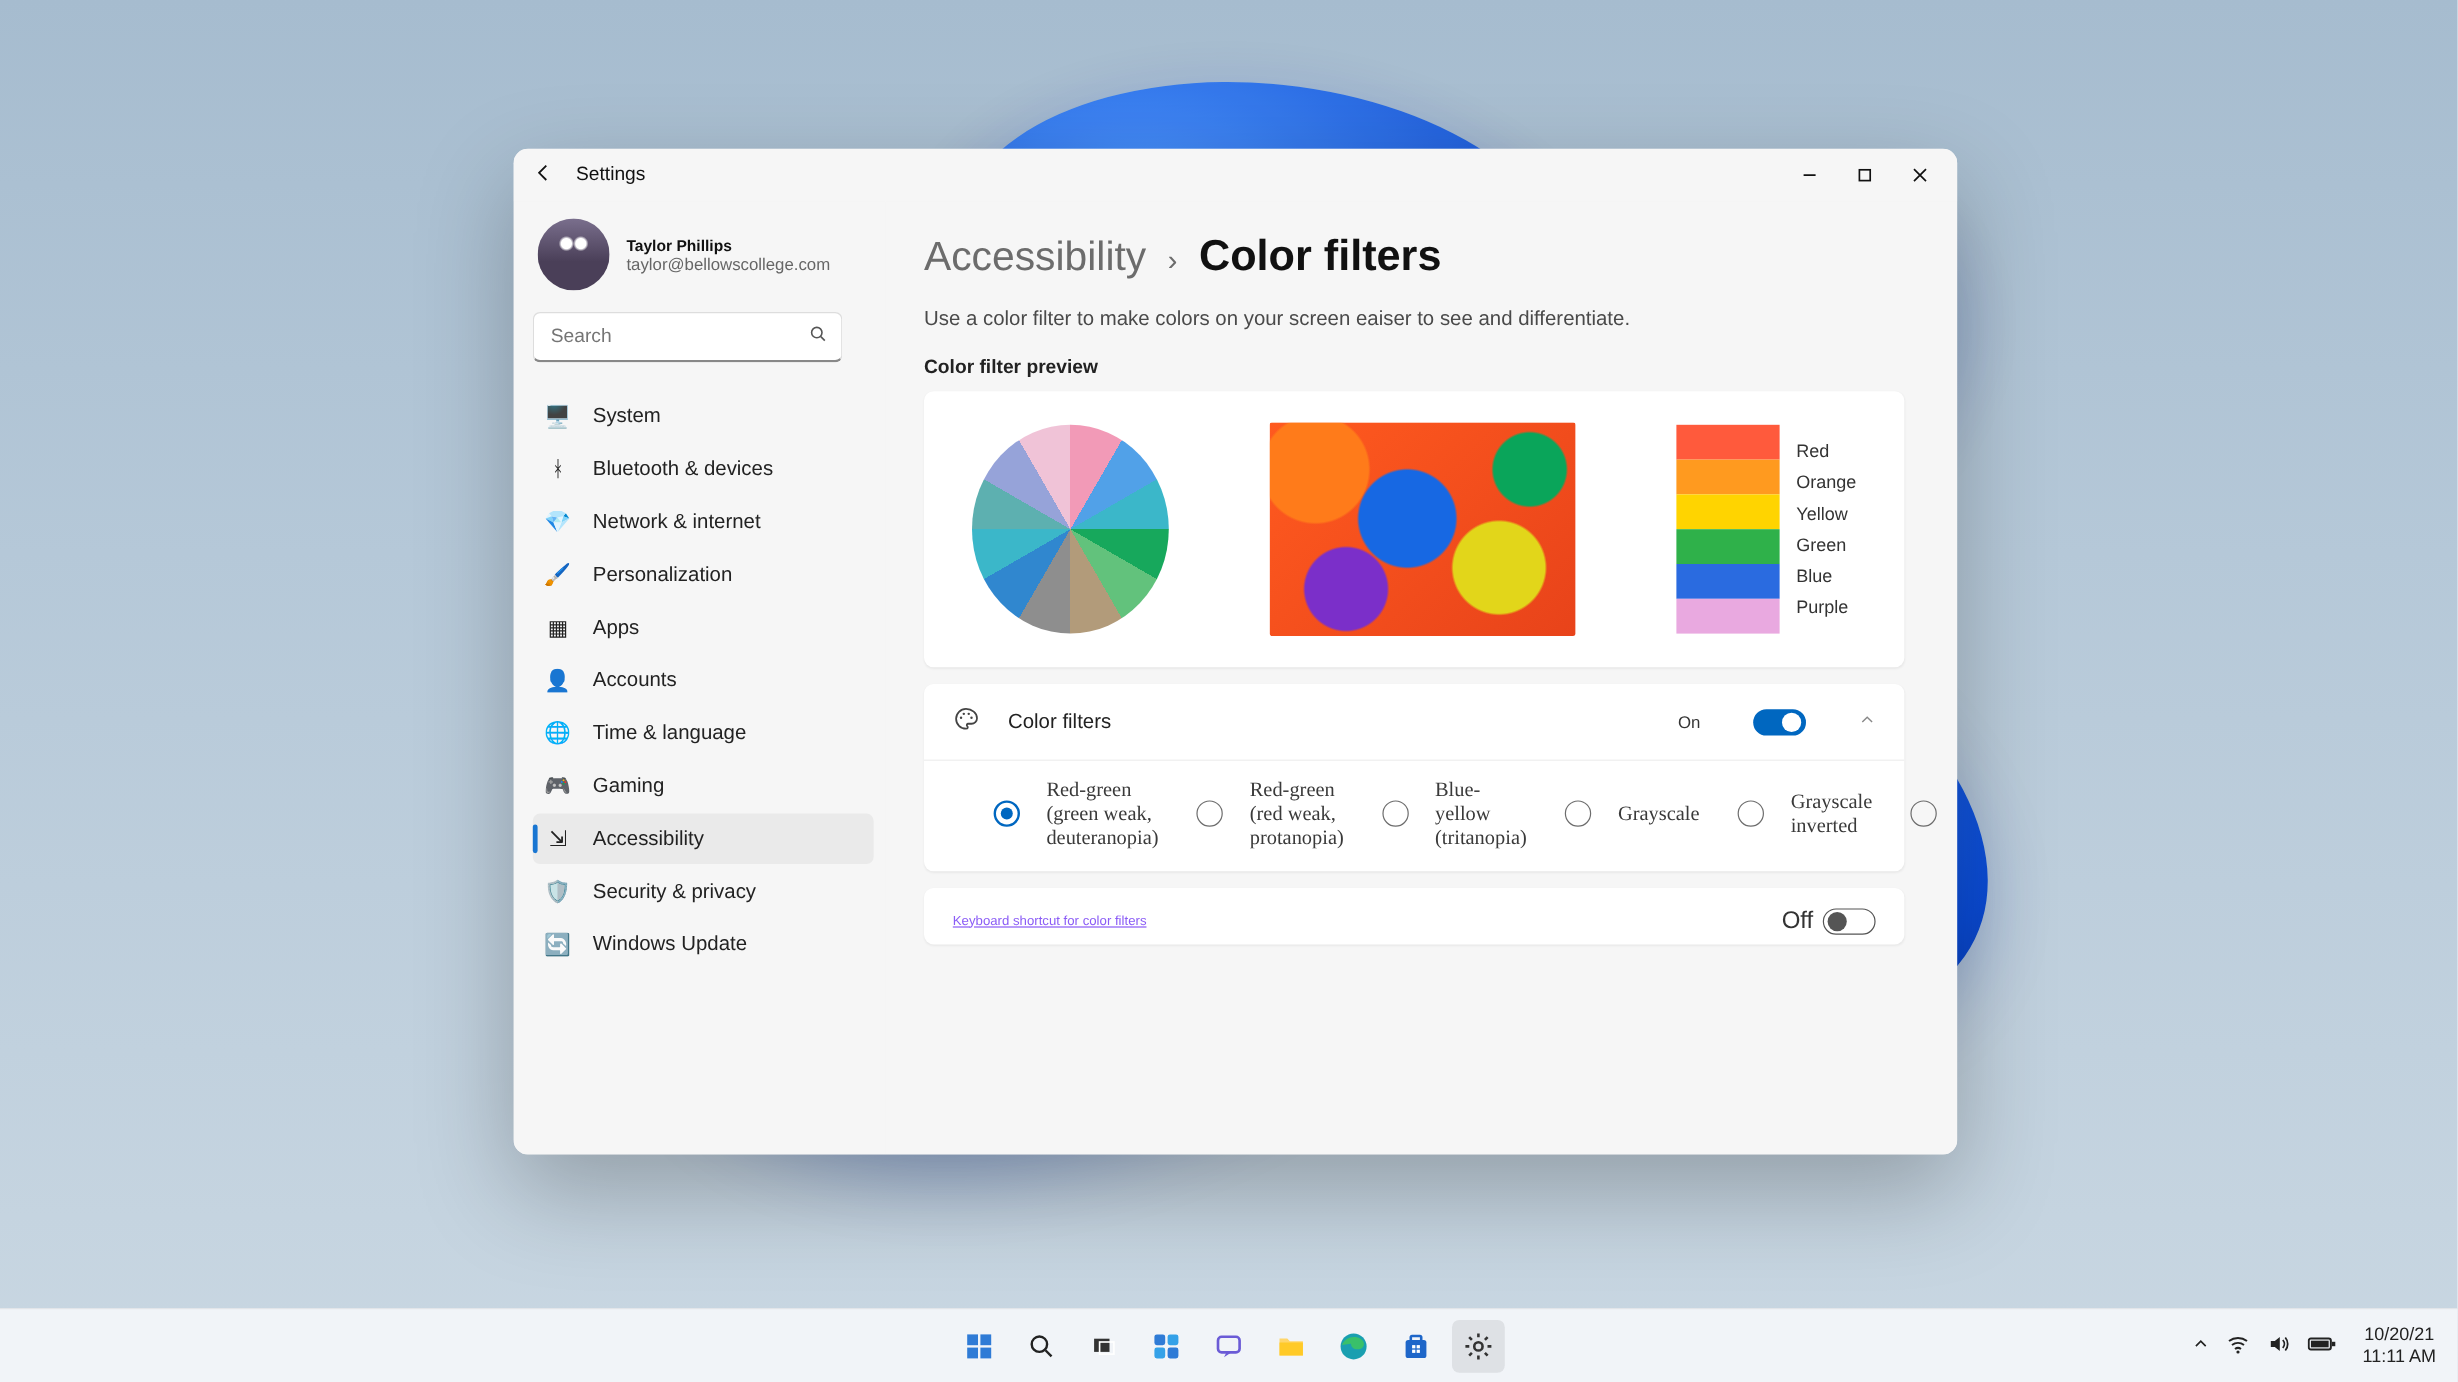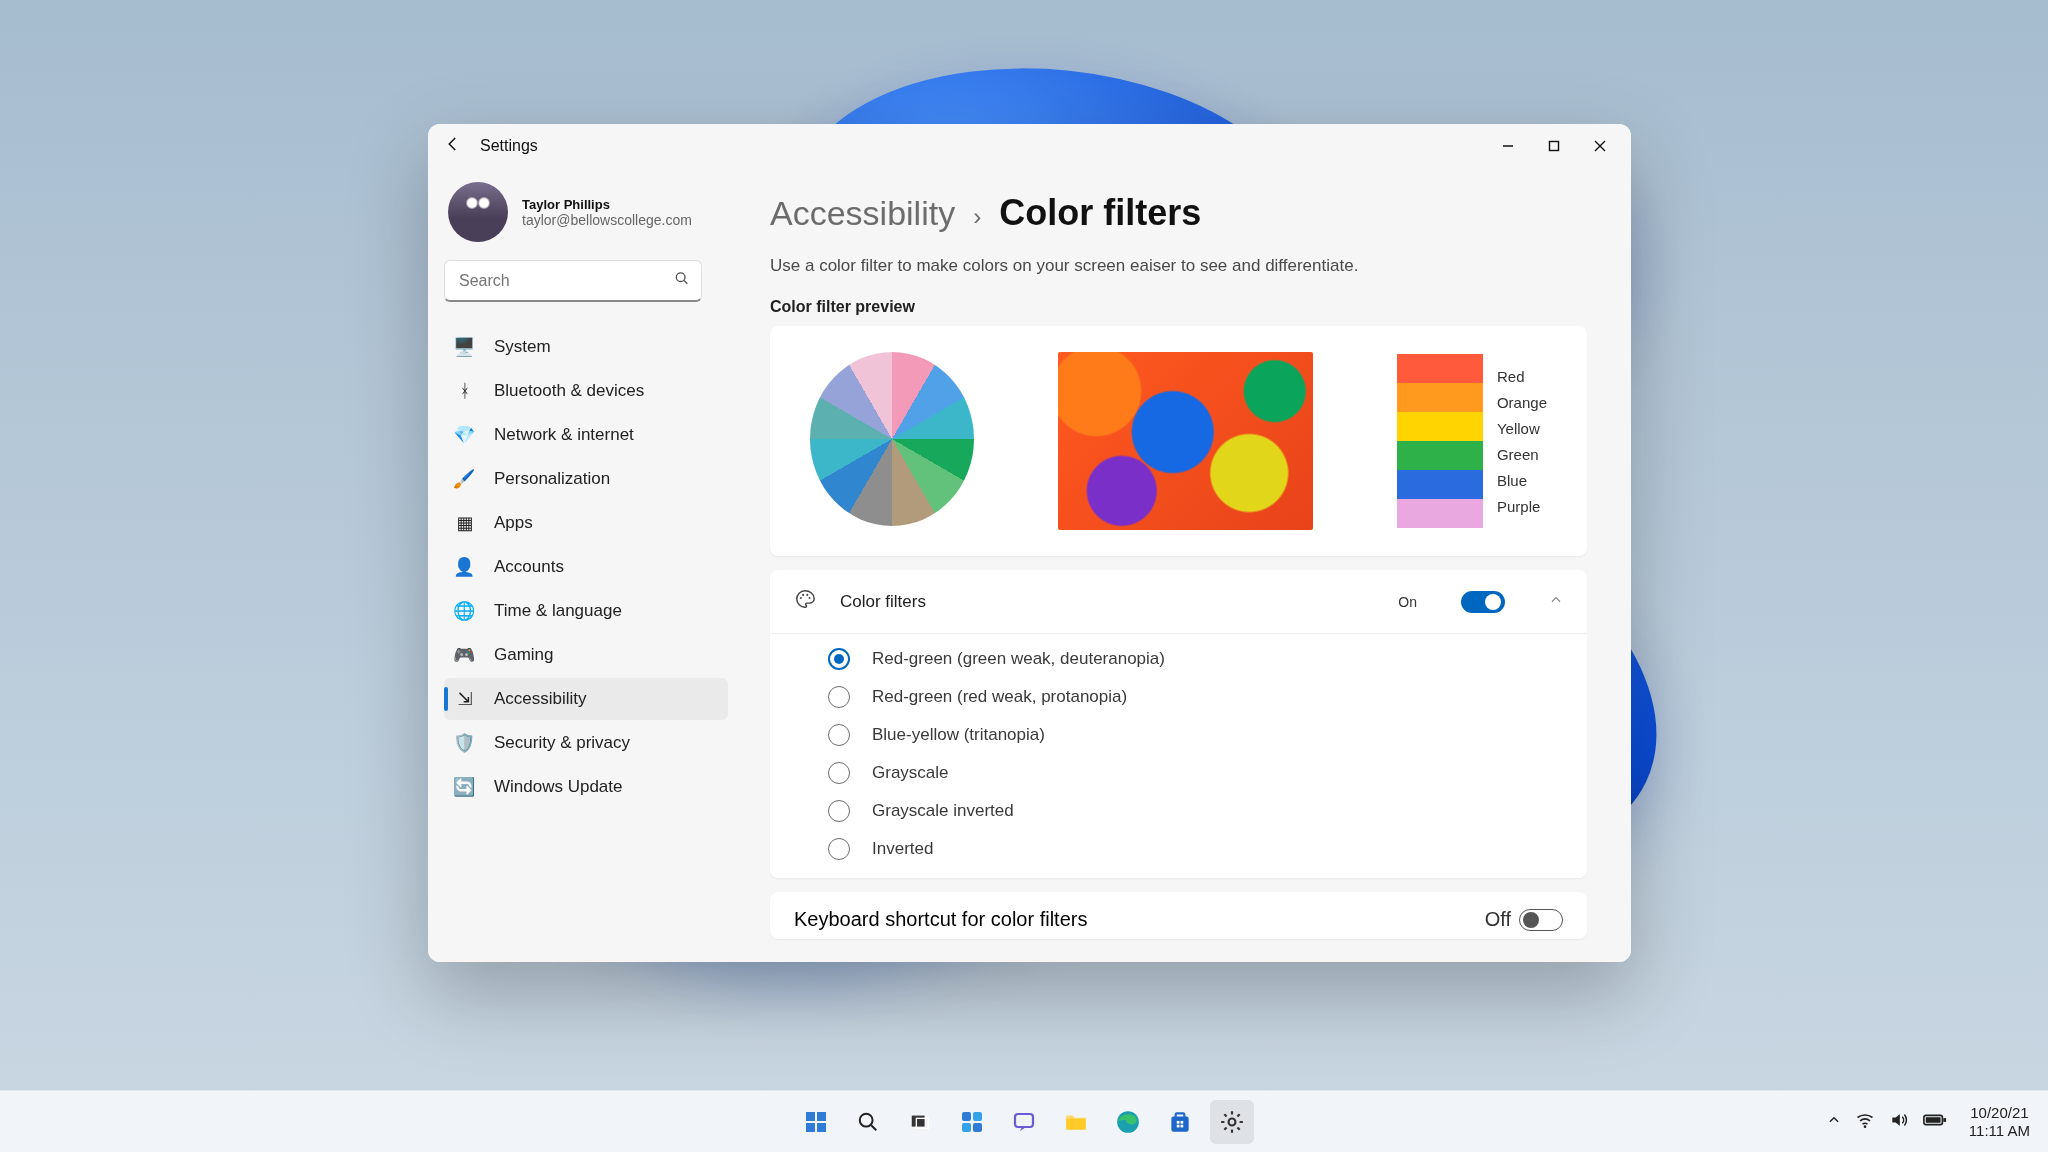--- a/index.html
+++ b/index.html
@@ -150,20 +150,21 @@
   }
   .card {
     margin-top: 10px;
     background: #fff;
     border-radius: 8px;
     box-shadow: 0 1px 2px rgba(0,0,0,.06);
   }
   .preview {
     padding: 26px 40px;
     display: flex;
+    align-items: center;
     gap: 84px;
   }
   .colorwheel {
     width: 174px; height: 174px;
     border-radius: 50%;
     background: conic-gradient(
       #f29ab7 0 30deg,
       #51a1e8 30deg 60deg,
       #3bb7c9 60deg 90deg,
       #17a85c 90deg 120deg,
@@ -213,21 +214,21 @@
   .switch .knob {
     position: absolute; top: 3px;
     width: 16px; height: 16px; border-radius: 50%;
   }
   .switch.on .knob { right: 4px; background: #fff; }
   .switch.off .knob { left: 3px; background: #555; top: 2px; }
   .chevup { color: #888; margin-left: 20px; }
 
   .radios {
     padding: 14px 24px 18px 58px;
-    display: flex; flex-direction: column; gap: 16px;
+    display: flex; flex-direction: row; gap: 32px; font-family: Liberation Serif, serif;
   }
   .radio {
     display: flex; align-items: center; gap: 22px;
     font-size: 17px; color: #3a3a3a;
   }
   .rcircle {
     width: 22px; height: 22px; border-radius: 50%;
     border: 1.6px solid #6d6d6d;
     position: relative; flex-shrink: 0;
   }
@@ -238,21 +239,21 @@
     content: ""; position: absolute; inset: 4px;
     border-radius: 50%; background: #0067c0;
   }
 
   .kbcard {
     margin-top: 14px;
     padding: 16px 24px 8px 24px;
     display: flex;
     align-items: center;
   }
-  .kbcard .kblabel { flex: 1; font-size: 20px; color: #000000; }
+  .kbcard .kblabel { flex: 1; font-size: 11px; color: #8b5cf6; text-decoration: underline; }
   .kbcard .ktog { font-size: 20px; color: #333; margin-right: 8px; }
 
   
   .taskbar {
     position: absolute;
     bottom: 0; left: 0; right: 0;
     height: 62px;
     background: rgba(244,246,250,.92);
     backdrop-filter: blur(12px);
     border-top: 1px solid rgba(0,0,0,.06);

